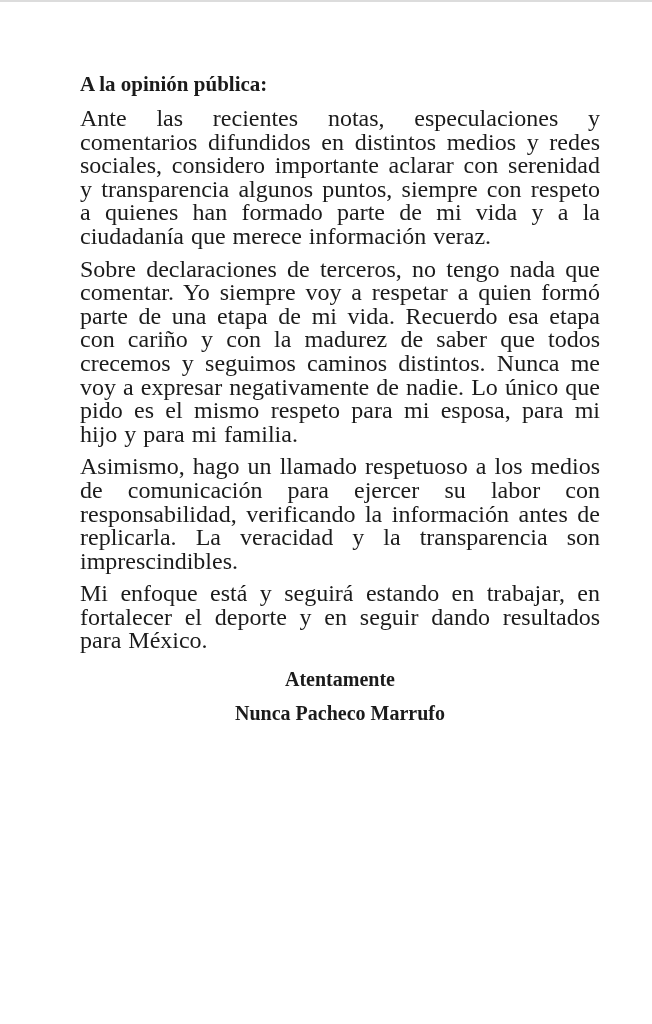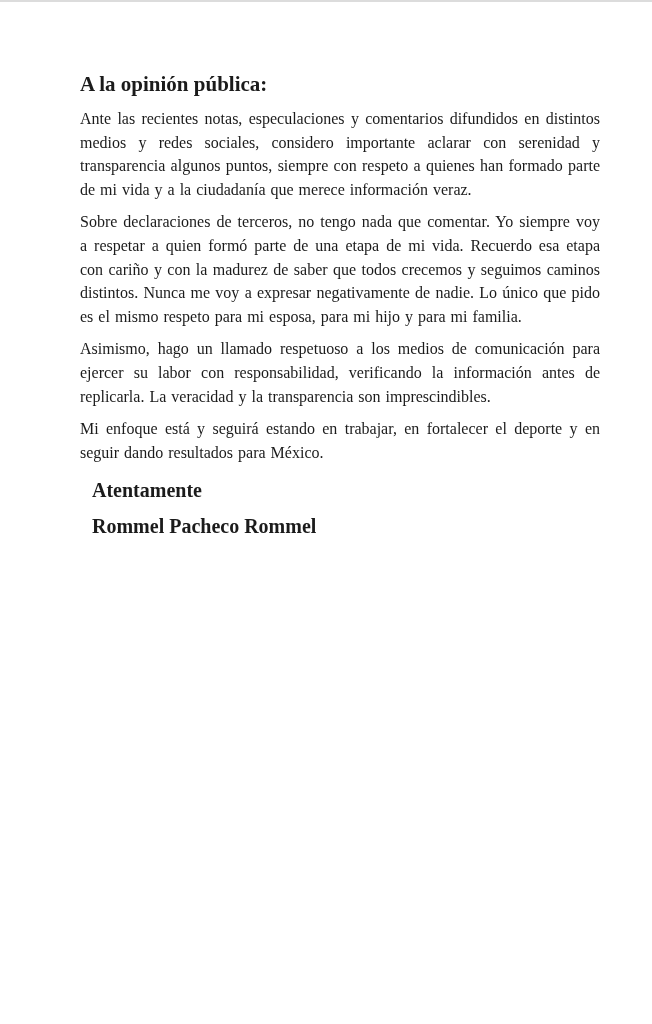--- a/index.html
+++ b/index.html
@@ -28,48 +28,49 @@
     height: 2px;
     background: #dcdcdc;
   }
   .salutation {
     font-size: 21px;
     font-weight: bold;
     margin: 0 0 11px 0;
     line-height: 24px;
   }
   .para {
-    font-size: 16px;
+    font-size: 24px;
     line-height: 23.6px;
     text-align: justify;
     text-justify: inter-word;
     margin: 0 0 9px 0;
     word-spacing: 1px;
   }
   .closing-block {
     margin-top: 14px;
   }
   .closing, .signature {
+    text-align: center;
     font-weight: bold;
     font-size: 20px;
     line-height: 24px;
-    margin: 12px;
+    margin: 1px;
   }
   .signature {
     margin-top: 10px;
   }
 </style>
 </head>
 <body>
 
 <div class="page">
   <h1 class="salutation">A la opinión pública:</h1>
 
   <p class="para">Ante las recientes notas, especulaciones y comentarios difundidos en distintos medios y redes sociales, considero importante aclarar con serenidad y transparencia algunos puntos, siempre con respeto a quienes han formado parte de mi vida y a la ciudadanía que merece información veraz.</p>
   <p class="para">Sobre declaraciones de terceros, no tengo nada que comentar. Yo siempre voy a respetar a quien formó parte de una etapa de mi vida. Recuerdo esa etapa con cariño y con la madurez de saber que todos crecemos y seguimos caminos distintos. Nunca me voy a expresar negativamente de nadie. Lo único que pido es el mismo respeto para mi esposa, para mi hijo y para mi familia.</p>
   <p class="para">Asimismo, hago un llamado respetuoso a los medios de comunicación para ejercer su labor con responsabilidad, verificando la información antes de replicarla. La veracidad y la transparencia son imprescindibles.</p>
   <p class="para">Mi enfoque está y seguirá estando en trabajar, en fortalecer el deporte y en seguir dando resultados para México.</p>
 
   <div class="closing-block">
     <p class="closing">Atentamente</p>
-    <p class="signature">Rommel Pacheco Rommel</p>
+    <p class="signature">Nunca Pacheco Marrufo</p>
   </div>
 </div>
 
 </body></html>

